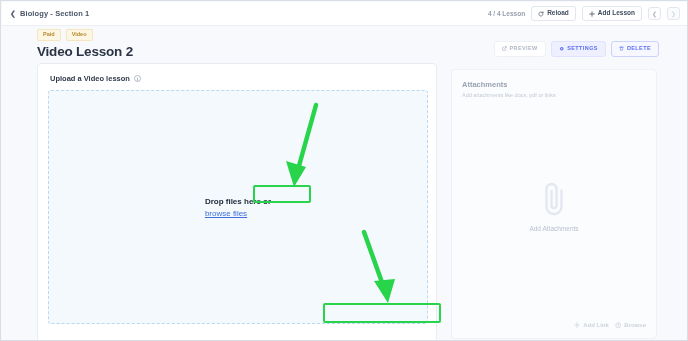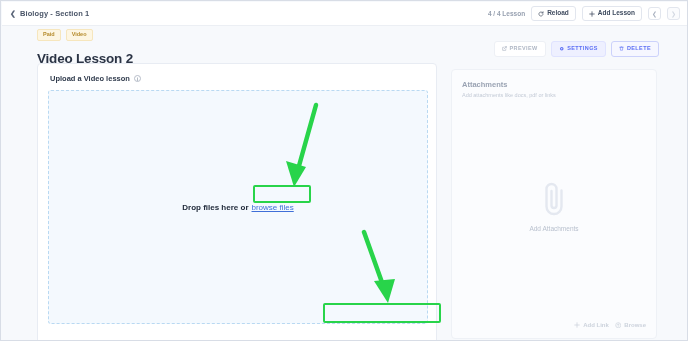--- a/index.html
+++ b/index.html
@@ -55,21 +55,21 @@
   .headrow {
     position: absolute; left: 36px; top: 28px; width: 622px;
   }
   .tags { display: flex; gap: 5px; }
   .tag {
     font-size: 5.5px; font-weight: 700; color: #b58b2c;
     background: #fdf6e3; border: 1px solid #f6e6bd;
     border-radius: 2px; padding: 2px 5px; line-height: 1;
   }
   .page-title {
-    margin-top: 10px;
+    margin-top: 3px;
     font-size: 13.5px; font-weight: 700; color: #2b3445;
     letter-spacing: -.2px;
   }
   .head-actions {
     position: absolute; right: 0; top: 12px;
     display: flex; gap: 5px; align-items: center;
   }
   .act {
     display: flex; align-items: center; gap: 3px;
     font-size: 5.5px; font-weight: 700; letter-spacing: .4px;
@@ -98,21 +98,21 @@
   }
   .dropzone {
     position: absolute; left: 10px; top: 26px;
     width: 380px; height: 234px;
     background: #f4f9fe;
     border: 1px dashed #b9d9f2; border-radius: 3px;
     display: flex; align-items: center; justify-content: center;
   }
   .drop-text {
     font-size: 8px; font-weight: 700; color: #222c3c;
-    display: flex; align-items: baseline; gap: 3px;
+    display: flex; align-items: baseline; gap: 3px; flex-direction: column;
   }
   .browse-link {
     color: #3f6fd8; text-decoration: underline; font-weight: 400;
   }
   .hl-browse {
     position: absolute; left: 252px; top: 184px;
     width: 58px; height: 18px;
     border: 2px solid #28d44a; border-radius: 2px;
     pointer-events: none;
   }

